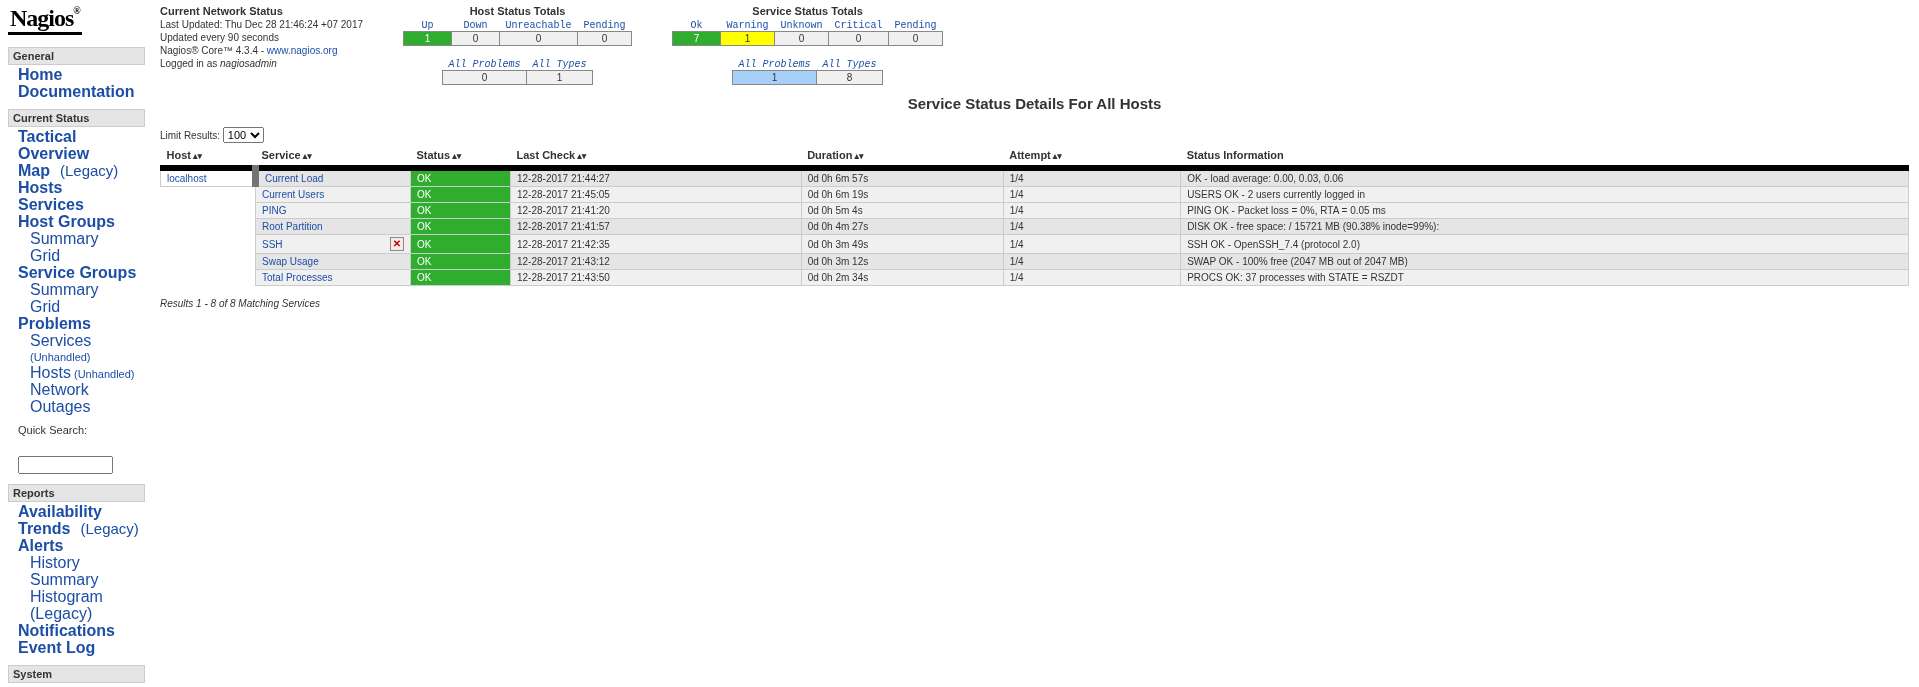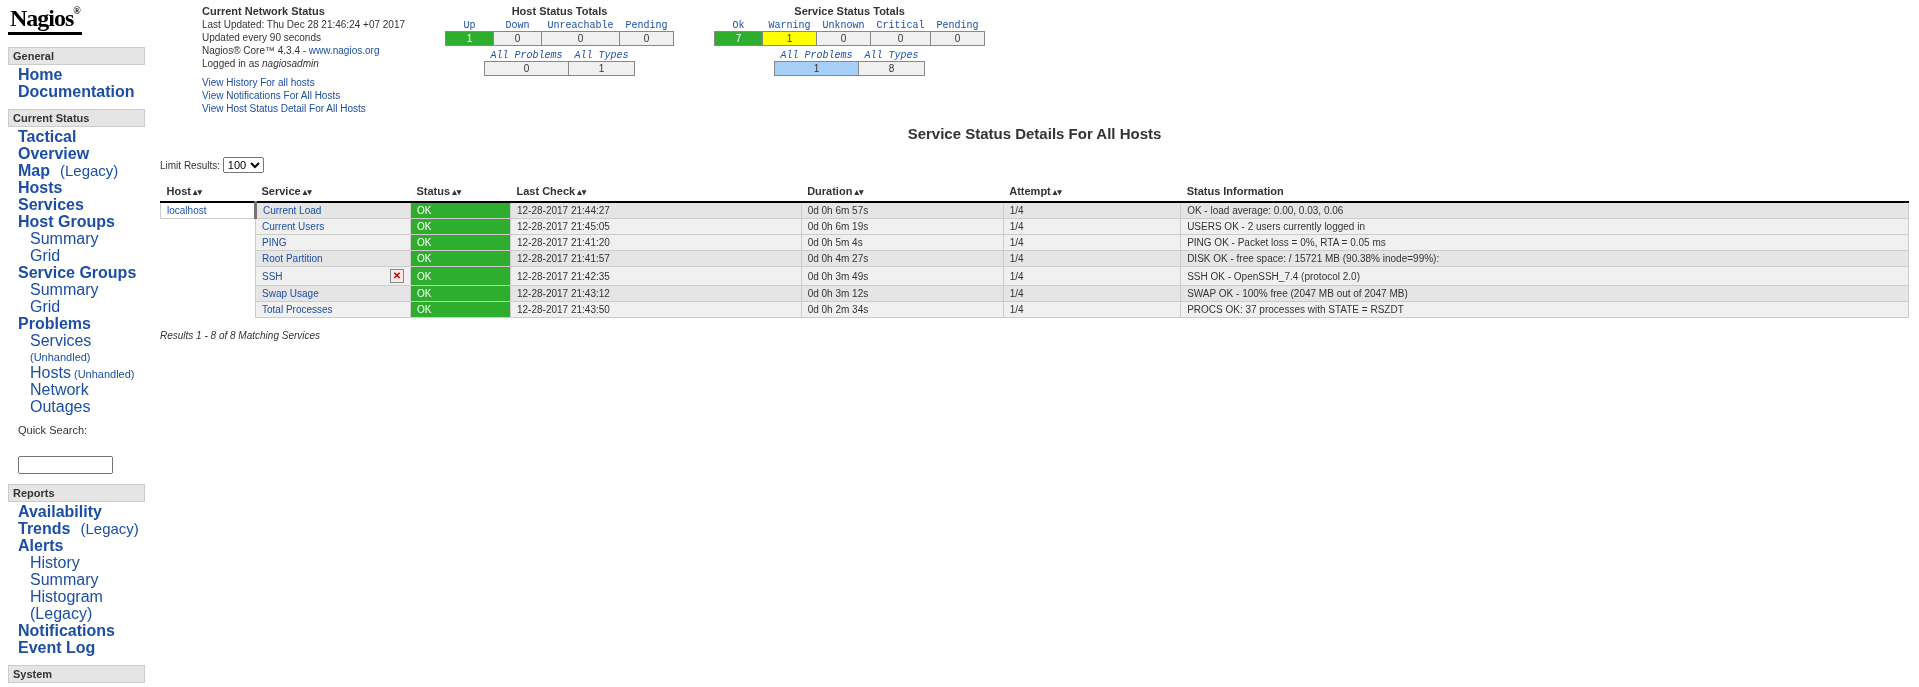--- a/index.html
+++ b/index.html
@@ -52,21 +52,21 @@
     flex: 1;
     padding: 5px 10px;
     overflow-x: auto;
   }
   .top-row {
     display: flex;
     gap: 40px;
     align-items: flex-start;
     margin-bottom: 10px;
   }
-  .info-block { font-size: 10px; line-height: 13px; margin-left: 42px; }
+  .info-block { font-size: 10px; line-height: 13px; }
   .info-block .title { font-weight: bold; font-size: 11px; }
   .info-block a { color: #1c4ea5; text-decoration: none; }
   .info-block .italic { font-style: italic; }
   .info-links { margin-top: 6px; }
   .info-links a { display: block; color: #1c4ea5; font-size: 10px; }
 
   .totals-block { text-align: center; font-size: 10px; }
   .totals-block .block-title { font-weight: bold; font-size: 11px; margin-bottom: 2px; }
   .totals-block table { border-collapse: collapse; margin: 0 auto; }
   .totals-block th { font-weight: normal; padding: 0 6px; font-size: 10px; }
@@ -74,54 +74,54 @@
   .totals-block td {
     border: 1px solid #888;
     background: #f0f0f0;
     padding: 1px 0;
     font-size: 10px;
     min-width: 48px;
   }
   .totals-block td.green { background: #2fad2f; color: #fff; }
   .totals-block td.yellow { background: #ffff00; }
   .totals-block td.blue { background: #a6d0f7; }
-  .totals-block .sub-row { margin-top: 3px; }
+  .totals-block .sub-row { margin-top: 12px; }
 
   .page-title {
     text-align: center;
     font-weight: bold;
     font-size: 15px;
     margin: 10px 0 15px 0;
   }
-  .limit-row { font-size: 10px; margin-bottom: 8px; }
+  .limit-row { font-size: 10px; margin-bottom: 2px; }
   .limit-row select { font-size: 11px; }
 
   .status-table {
     border-collapse: collapse;
     width: 100%;
     font-size: 10px;
   }
   .status-table th {
     background: #fff;
     text-align: left;
     padding: 4px 6px;
     font-size: 11px;
-    border-bottom: 2px solid #000000;
+    border-bottom: 6px solid #000000;
     white-space: nowrap;
   }
   .status-table th .sort-arrows { font-size: 9px; margin-left: 2px; }
   .status-table td {
     padding: 2px 6px;
     border: 1px solid #ccc;
     vertical-align: middle;
     white-space: nowrap;
   }
   .status-table tr.even td { background: #e5e5e5; }
   .status-table tr.odd td { background: #f0f0f0; }
-  .status-table td.hostcol { background: #fff !important; border-right: 3px solid #737373; vertical-align: top; }
+  .status-table td.hostcol { background: #fff !important; border-right: 7px solid #737373; vertical-align: top; }
   .status-table td.hostcol a { color: #1c4ea5; text-decoration: none; }
   .status-table td.svc a { color: #1c4ea5; text-decoration: none; }
   .status-table td.svc { position: relative; }
   .svc-inner { display: flex; justify-content: space-between; align-items: center; width: 100%; }
   .svc-icon {
     width: 14px; height: 14px;
     display: inline-block;
     border: 1px solid #888;
     background: #f8e8e8;
     position: relative;
@@ -198,25 +198,20 @@
       <div class="info-block">
         <div class="title">Current Network Status</div>
         <div>Last Updated: Thu Dec 28 21:46:24 +07 2017</div>
         <div>Updated every 90 seconds</div>
         <div>
           <span>Nagios® Core™ 4.3.4 - </span><a href="#">www.nagios.org</a>
         </div>
         <div>
           <span>Logged in as </span><span class="italic">nagiosadmin</span>
         </div>
-        <div class="info-links">
-          <a href="#">View History For all hosts</a>
-          <a href="#">View Notifications For All Hosts</a>
-          <a href="#">View Host Status Detail For All Hosts</a>
-        </div>
       </div>
 
       <div class="totals-block">
         <div class="block-title">Host Status Totals</div>
         <table>
           <tbody>
               <tr>
             <th><a href="#">Up</a></th>
             <th><a href="#">Down</a></th>
             <th><a href="#">Unreachable</a></th>

